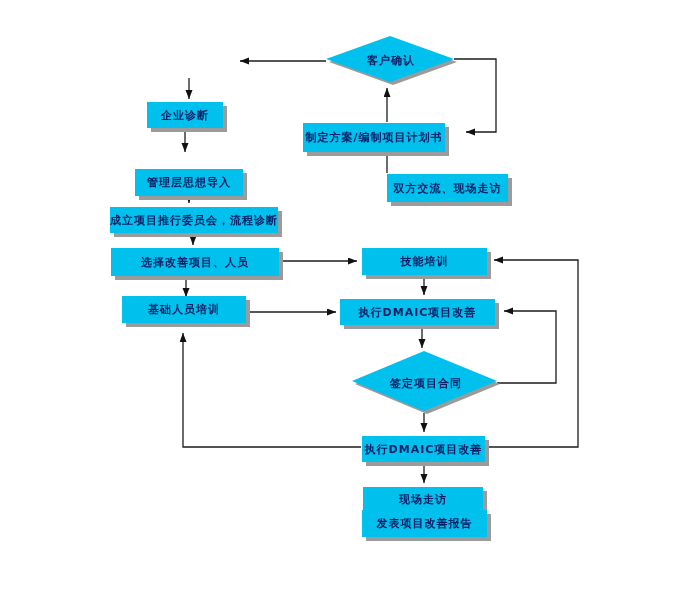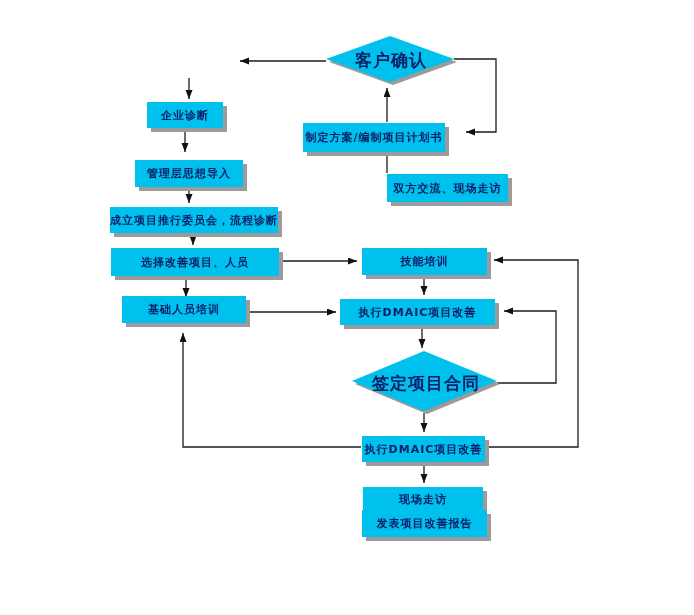--- a/index.html
+++ b/index.html
@@ -40,21 +40,21 @@
     position: absolute;
     z-index: 2;
   }
   .diamond svg { display: block; }
   .diamond .dlabel {
     position: absolute;
     inset: 0;
     display: flex;
     align-items: center;
     justify-content: center;
-    font-size: 17px;
+    font-size: 11px;
     font-weight: bold;
     color: #0a2066;
     letter-spacing: 1px;
     white-space: nowrap;
   }
 </style>
 </head>
 <body>
 
 <div class="canvas">
@@ -105,21 +105,21 @@
 
       <path d="M361,447 L183,447 L183,333" marker-end="url(#ah)"></path>
     </g>
   </svg>
 
 
   <div class="node" style="left:147px;top:102px;width:76px;height:26px">
     <span>企业诊断</span>
   </div>
 
-  <div class="node" style="left:135px;top:160px;width:108px;height:27px">
+  <div class="node" style="left:135px;top:169px;width:108px;height:27px">
     <span>管理层思想导入</span>
   </div>
 
   <div class="node" style="left:110px;top:207px;width:168px;height:26px">
     <span>成立项目推行委员会，流程诊断</span>
   </div>
 
   <div class="node" style="left:111px;top:248px;width:168px;height:28px">
     <span>选择改善项目、人员</span>
   </div>

